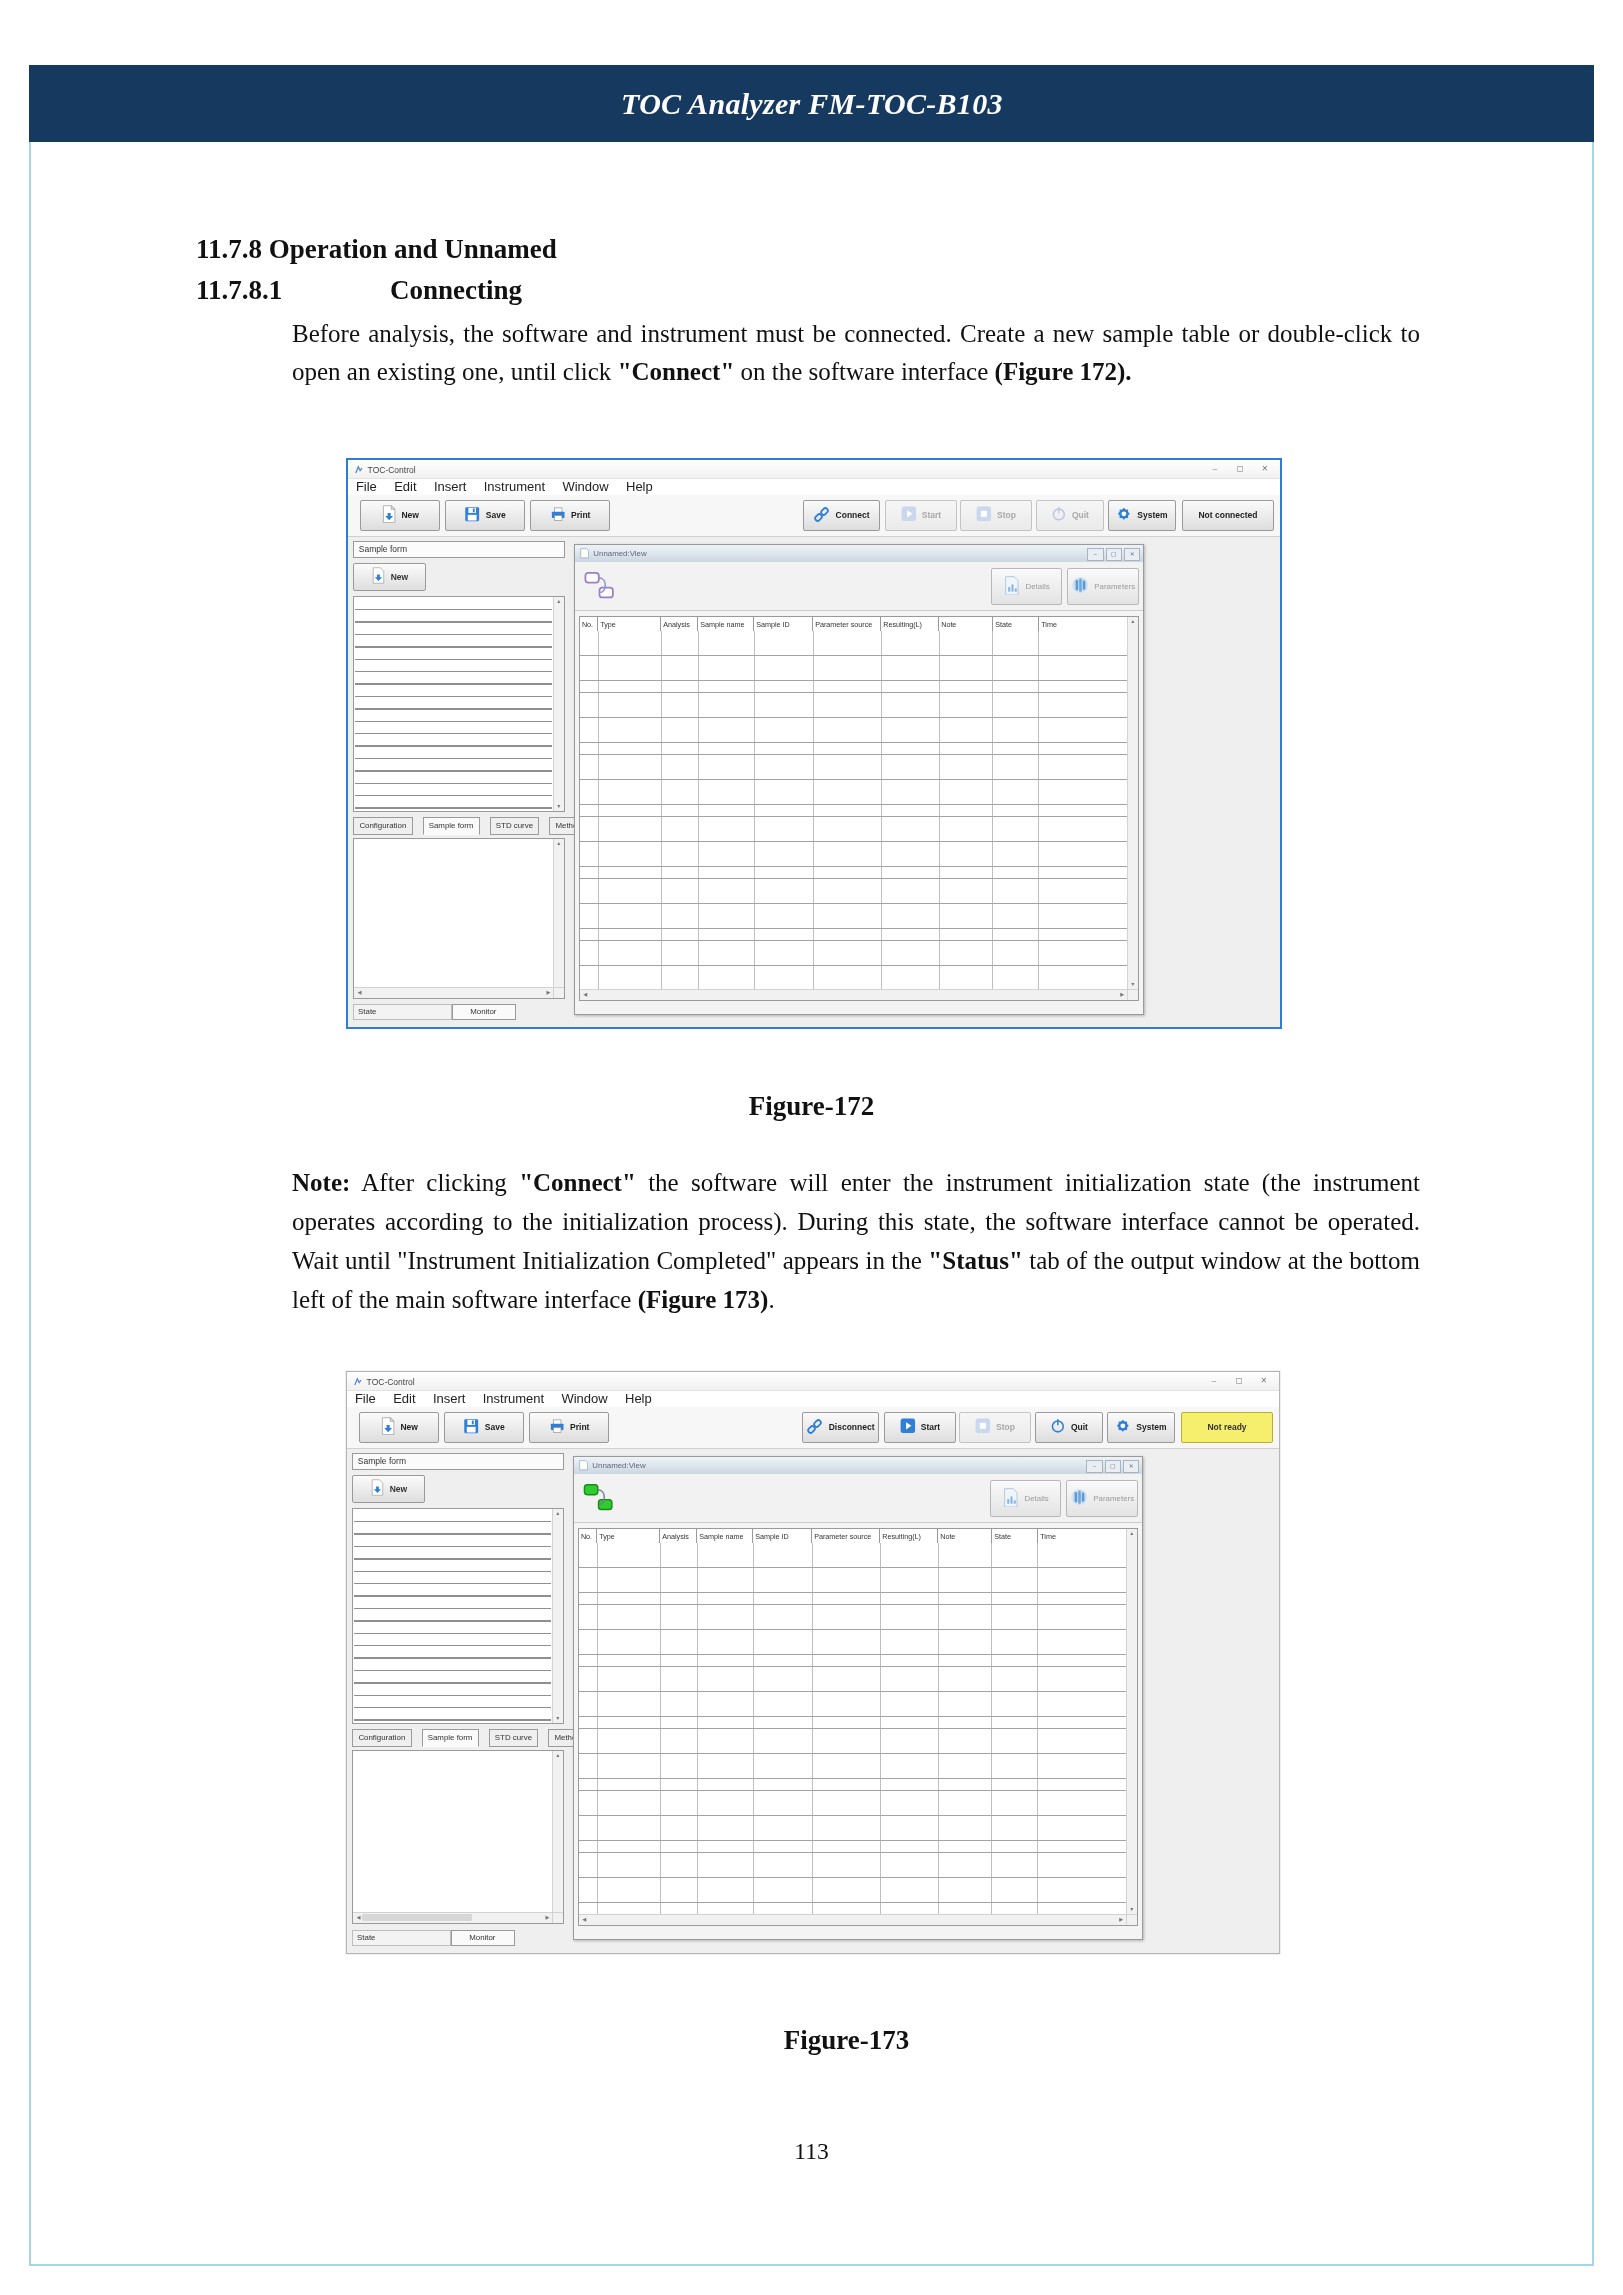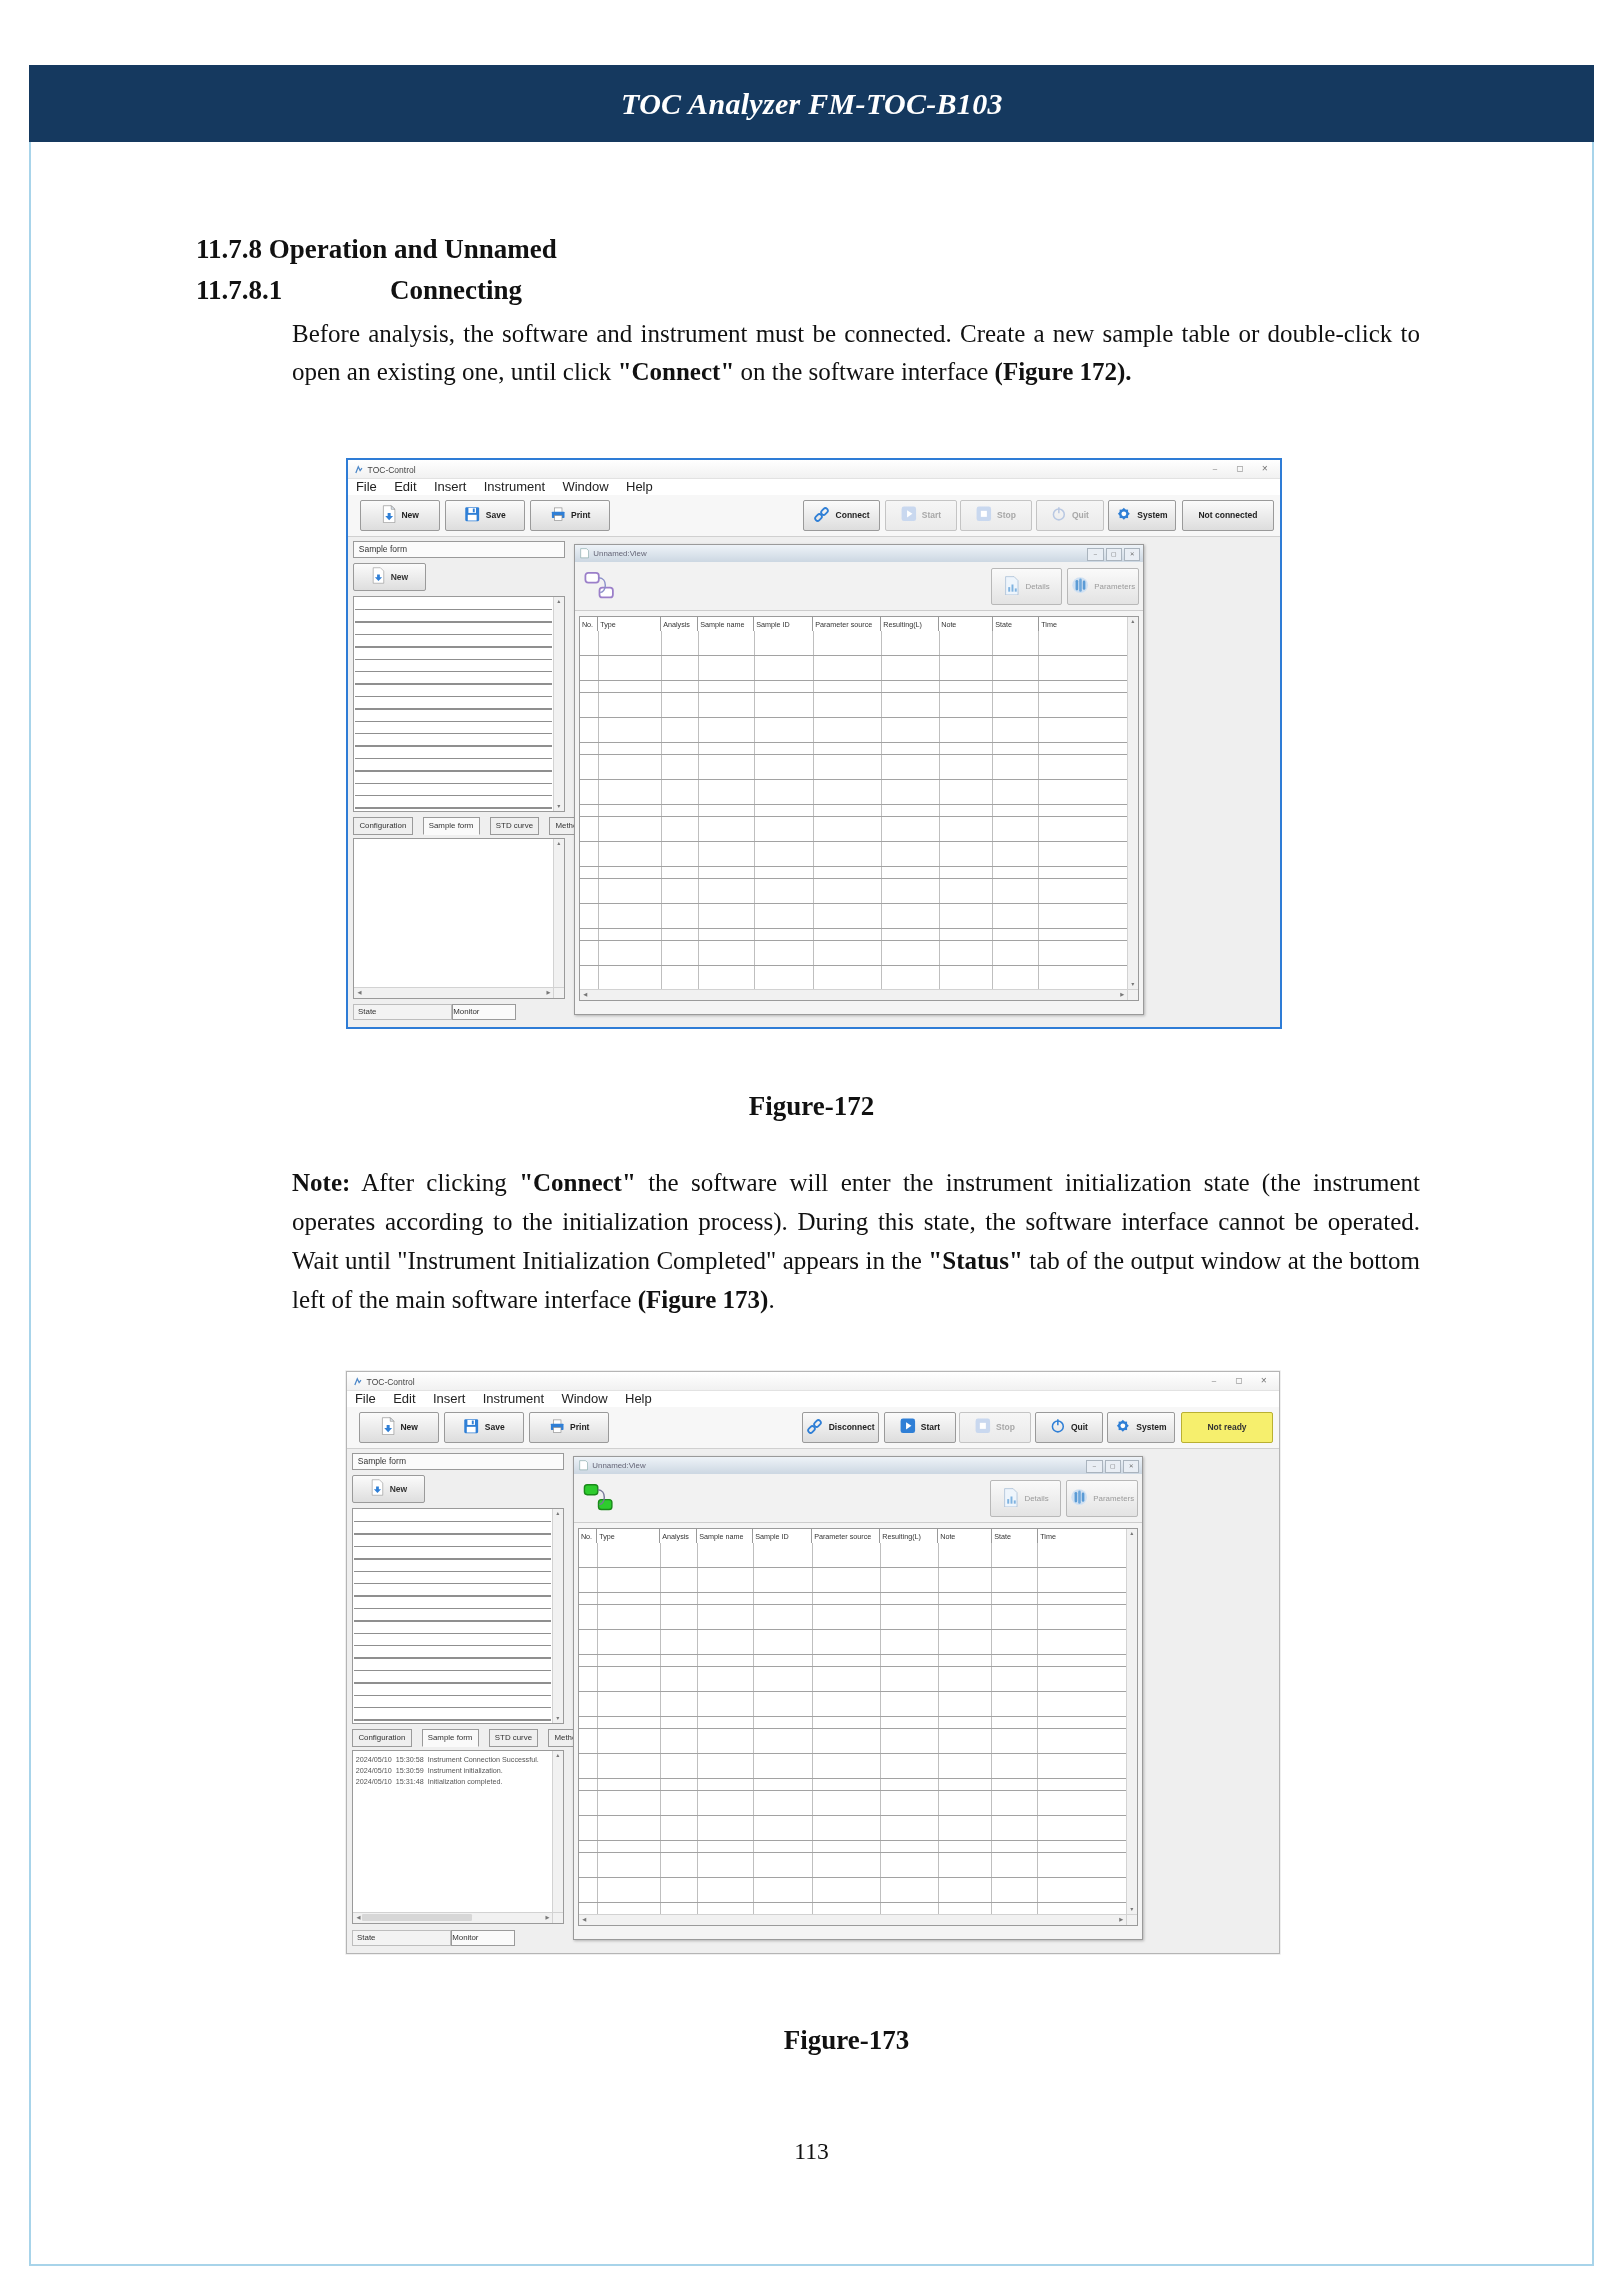--- a/index.html
+++ b/index.html
@@ -63,21 +63,21 @@
   .lp-tabs .tab.active{background:#fafafa;border-bottom-color:#fafafa;}
   .lp-out{position:absolute;left:5.2px;width:212px;border:0.7px solid #9a9a9a;background:#fff;box-sizing:border-box;overflow:hidden;}
   #w172 .lp-out{top:378px;height:161px;}
   #w173 .lp-out{top:378px;height:174px;}
   .log-wrap{position:absolute;left:2.6px;top:2.6px;right:13px;bottom:13px;overflow:hidden;}
   .log-line{font-size:7.2px;line-height:11px;color:#555;white-space:pre;}
   .lp-bot{position:absolute;left:5.2px;display:flex;height:15.7px;font-size:7.9px;}
   #w172 .lp-bot{top:544px;}
   #w173 .lp-bot{top:558px;}
   .state-tab{width:99px;border:0.7px solid #bdbdbd;background:#f3f3f3;line-height:14.4px;padding-left:3.9px;box-sizing:border-box;}
-  .monitor-tab{width:64px;border:0.7px solid #9a9a9a;background:#fafafa;line-height:14.4px;padding-left:0;box-sizing:border-box;}
+  .monitor-tab{width:64px;border:0.7px solid #9a9a9a;background:#fafafa;line-height:14.4px;padding-left:17px;box-sizing:border-box;}
 
   
   .vs{position:absolute;top:0;right:0;bottom:0;width:10.5px;background:#f1f1f1;border-left:0.7px solid #d2d2d2;}
   .hs{position:absolute;left:0;bottom:0;height:10.5px;background:#f1f1f1;border-top:0.7px solid #d2d2d2;}
   .sb{position:absolute;font-size:5.2px;color:#777;width:10.5px;height:9.2px;line-height:9.2px;text-align:center;}
   .sb.up{top:0;right:0}.sb.dn{bottom:0;right:0}.sb.lf{left:0;top:0}.sb.rt{right:0;top:0}
   .hthumb{position:absolute;left:9.2px;top:1.3px;height:7.2px;width:55%;background:#d7d7d7;border-radius:1.3px;}
 
   
   .inwin{position:absolute;left:226px;top:84px;width:568px;border:0.7px solid #9a9a9a;background:#f4f4f4;
@@ -432,25 +432,20 @@
       <span class="sb dn">▼</span>
     </div>
   </div>
   <div class="lp-tabs">
     <span class="tab">Configuration</span>
     <span class="tab active">Sample form</span>
     <span class="tab">STD curve</span>
     <span class="tab">Method</span>
   </div>
   <div class="lp-out">
-    <div class="log-wrap">
-        <div class="log-line">2024/05/10  15:30:58  Instrument Connection Successful.</div>
-        <div class="log-line">2024/05/10  15:30:59  Instrument initialization.</div>
-        <div class="log-line">2024/05/10  15:31:48  Initialization completed.</div>
-      </div>
     <div class="vs">
       <span class="sb up">▲</span>
       <span class="sb dn">▼</span>
     </div>
     <div class="hs" style="right:10.5px;">
       <span class="sb lf">◀</span>
       <span class="sb rt">▶</span>
       <span class="hthumb"></span>
     </div>
     <div class="corner"></div>

